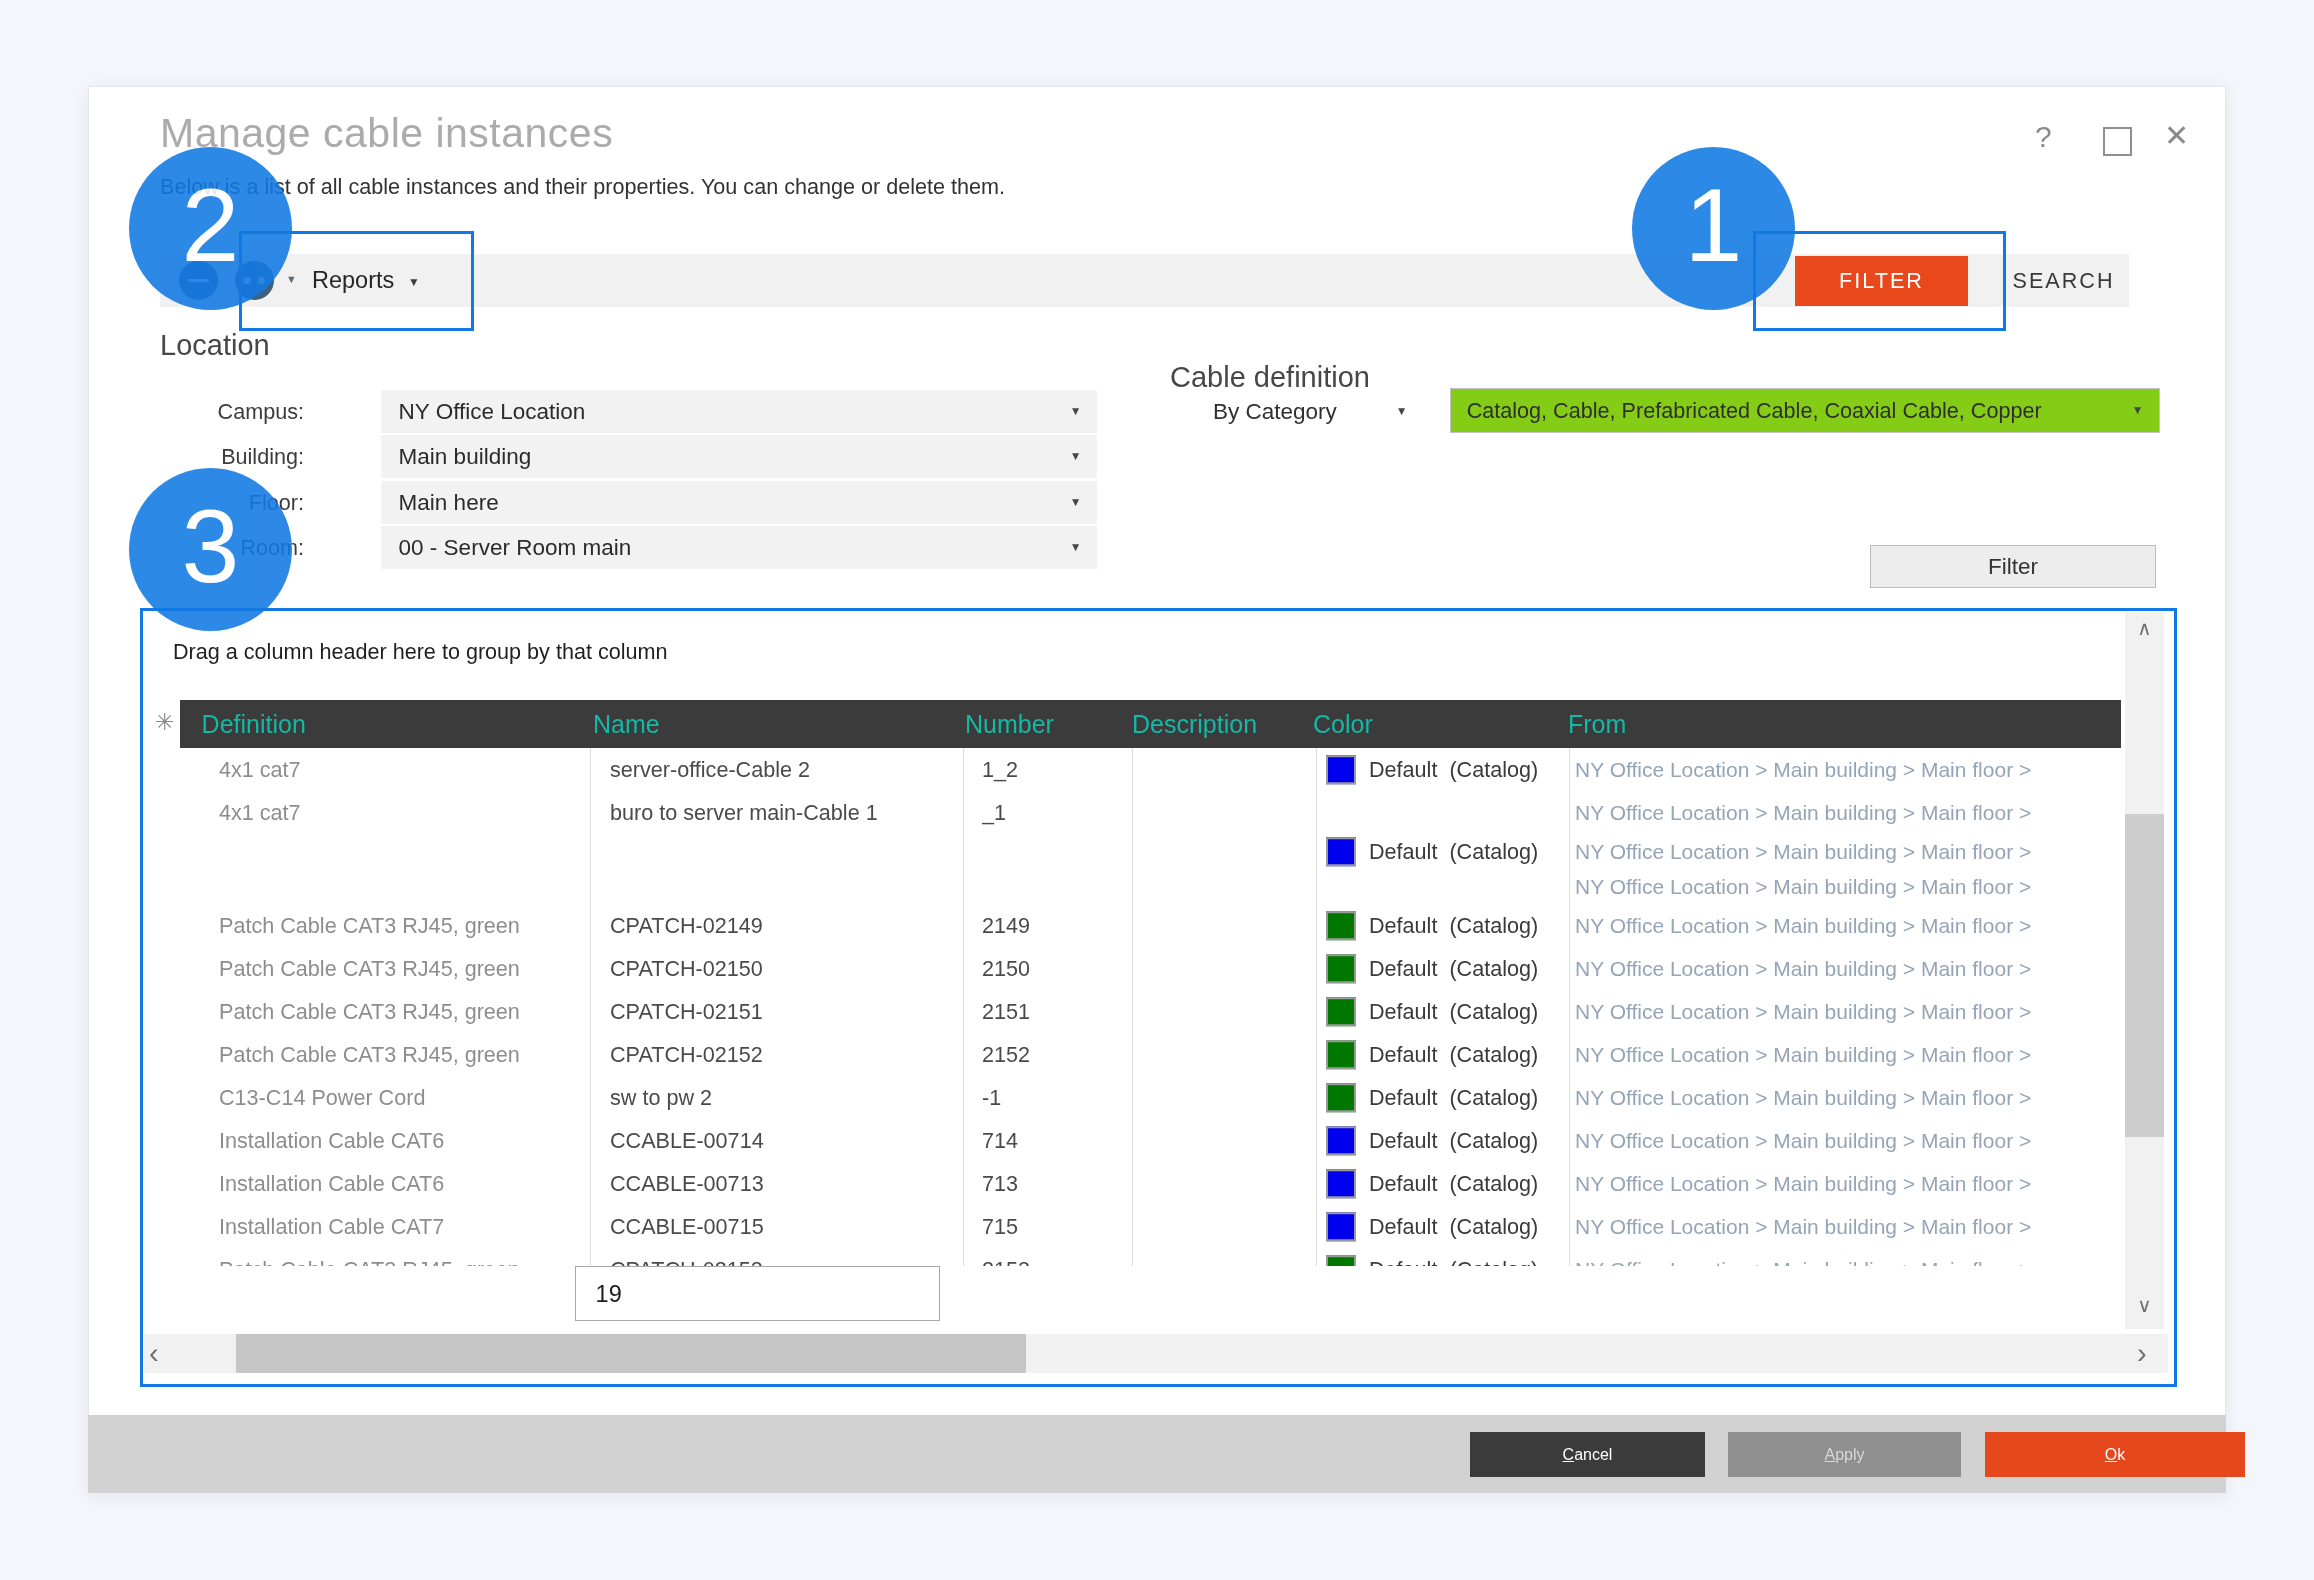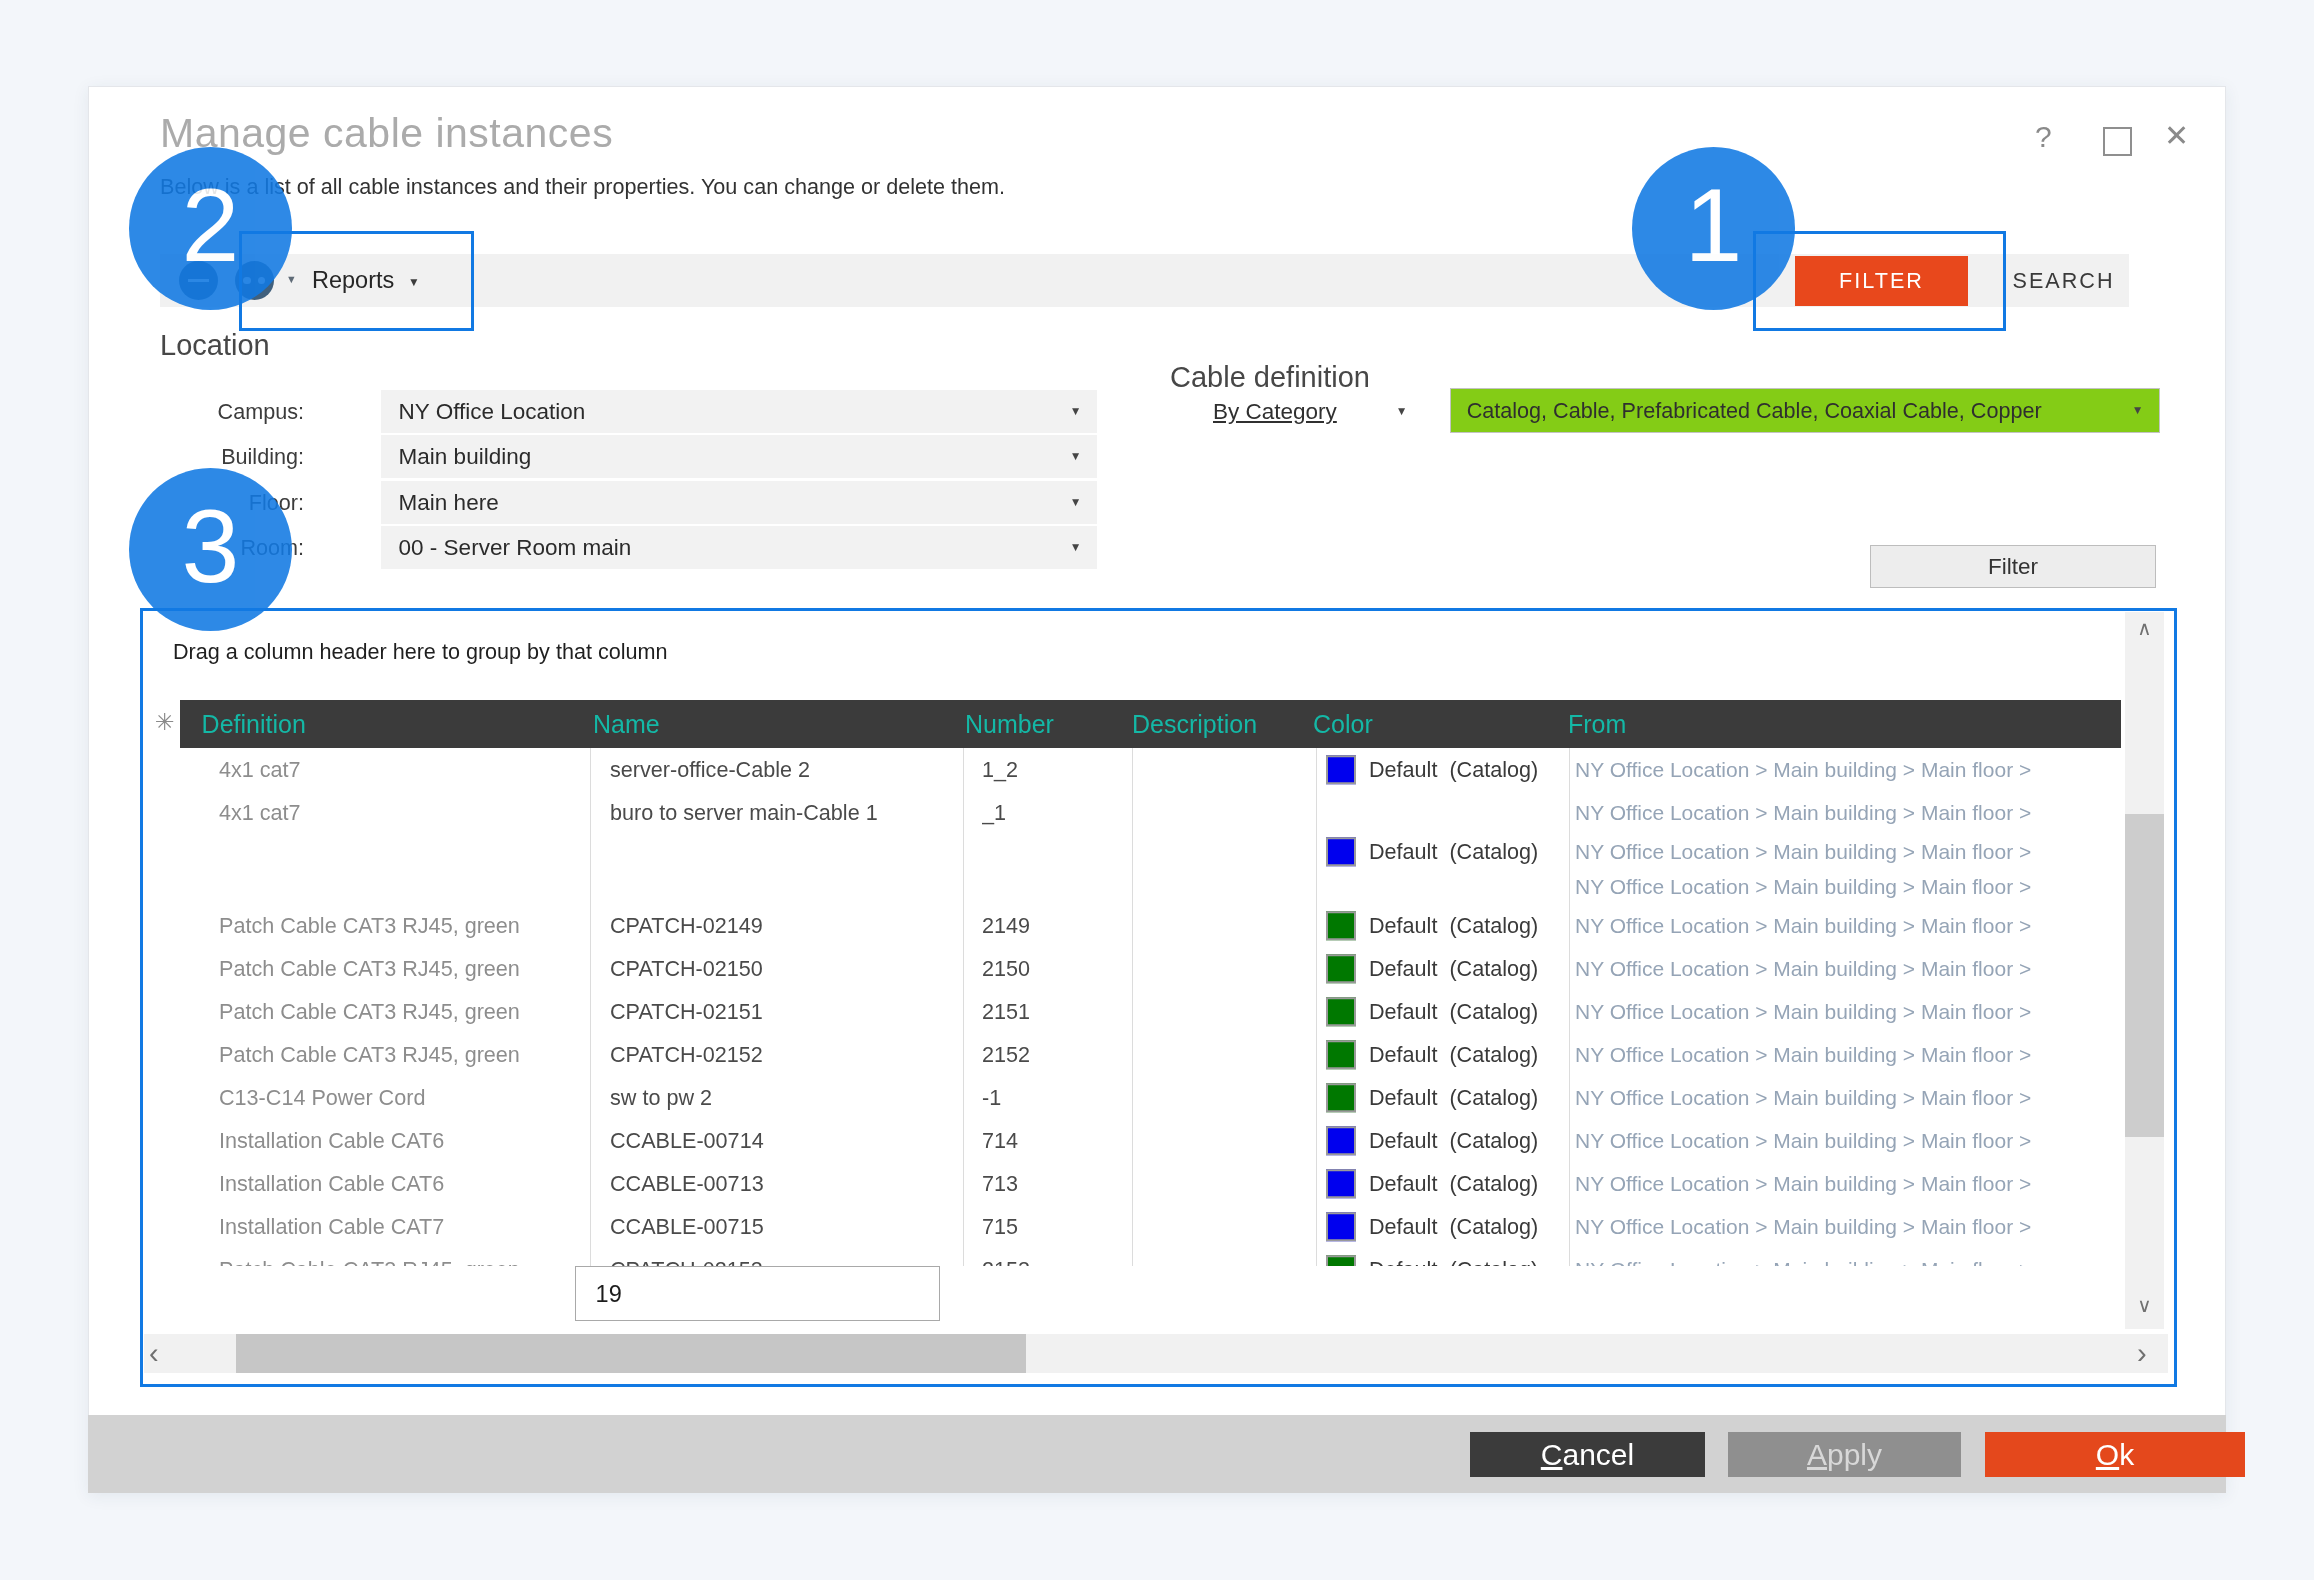--- a/index.html
+++ b/index.html
@@ -44,21 +44,21 @@
   .circ-3{left:129px;top:468px;}
   
   .sec-head{font-size:29px;font-weight:300;color:#474747;}
   .loc-head{left:160px;top:329px;}
   .cd-head{left:1170px;top:329px;margin-top:32px;}
   .fld-label{width:157px;left:147px;height:43px;line-height:43px;font-size:21.6px;color:#3c3c3c;text-align:right;}
   .fld-box{left:381px;width:716px;height:43px;background:#f2f2f2;font-size:22.5px;color:#2b2b2b;line-height:43px;}
   .fld-box .val{padding-left:17.6px;}
   .fld-box .caret,.cat-box .caret,.bycat .caret{position:absolute;right:15.7px;top:0;height:43px;line-height:43px;font-size:11.8px;color:#454545;}
   .r0{top:390px;} .r1{top:435px;} .r2{top:481px;} .r3{top:526px;}
-  .bycat{left:1213px;top:390px;width:210px;height:43px;line-height:43px;font-size:22.5px;color:#303030;text-decoration:underline;}
+  .bycat{left:1213px;top:390px;width:210px;height:43px;line-height:43px;font-size:22.5px;color:#303030;}
   .cat-box{left:1450px;top:388px;width:710px;height:45px;border:1px solid #c3c3c3;background:#84cc16;
     box-sizing:border-box;font-size:21.6px;color:#2f2f2f;line-height:43px;}
   .cat-box .val{padding-left:15.7px;display:block;white-space:nowrap;overflow:hidden;width:657px;}
   .filter-btn2{left:1870px;top:545px;width:286px;height:43px;background:#ededed;border:1px solid #bdbdbd;
     box-sizing:border-box;text-align:center;line-height:41px;font-size:22.5px;color:#333;}
   
   .grid-panel{left:140px;top:608px;width:2037px;height:779px;border:3.9px solid #1179e3;background:#ffffff;box-sizing:border-box;}
   .drag-hint{left:173px;top:639px;font-size:21.6px;color:#1f1f1f;}
   .hdr-asterisk{left:155px;top:708px;font-size:23.5px;color:#8a8a8a;}
   .grid-header{left:180px;top:700px;width:1941px;height:48px;background:#3b3b3b;line-height:48px;}
@@ -83,21 +83,21 @@
   .vthumb{left:2125px;top:814px;width:39px;height:323px;background:#cdcdcd;}
   .sarrow{color:#707070;text-align:center;}
   .v-up{left:2125px;top:617px;width:39px;font-size:19.6px;}
   .v-down{left:2125px;top:1294px;width:39px;font-size:19.6px;}
   .htrack{left:144px;top:1334px;width:2024px;height:39px;background:#f1f1f1;}
   .hthumb{left:236px;top:1334px;width:790px;height:39px;background:#c6c6c6;}
   .h-left{left:149px;top:1335px;font-size:29px;line-height:37px;}
   .h-right{left:2137px;top:1335px;font-size:29px;line-height:37px;}
   
   .footer{left:88px;top:1415px;width:2138px;height:78px;background:#d2d2d2;}
-  .btn{top:1432px;height:45px;text-align:center;line-height:45px;font-size:30px;}
+  .btn{top:1432px;height:45px;text-align:center;line-height:45px;font-size:16px;}
   .btn .lbl{display:inline-block;}
   .btn .lbl::first-letter{text-decoration:underline;}
   .btn-cancel{left:1470px;width:235px;background:#3b3b3b;color:#ffffff;}
   .btn-apply{left:1728px;width:233px;background:#8f8f8f;color:#d8d8d8;}
   .btn-ok{left:1985px;width:260px;background:#e4481c;color:#ffffff;}
 </style>
 </head>
 <body>
 
 <div class="stage">

